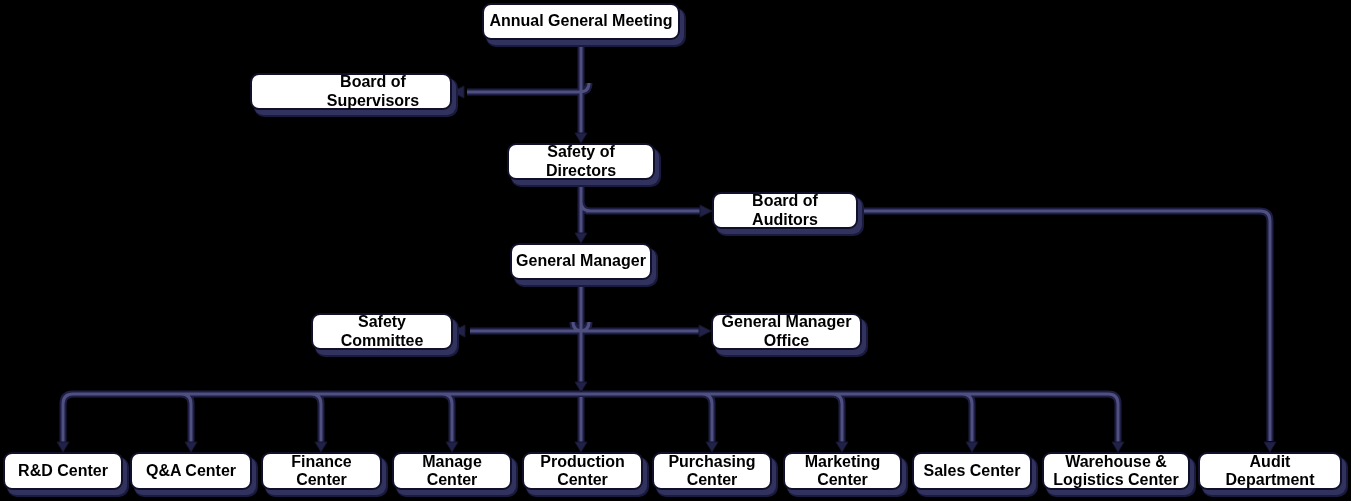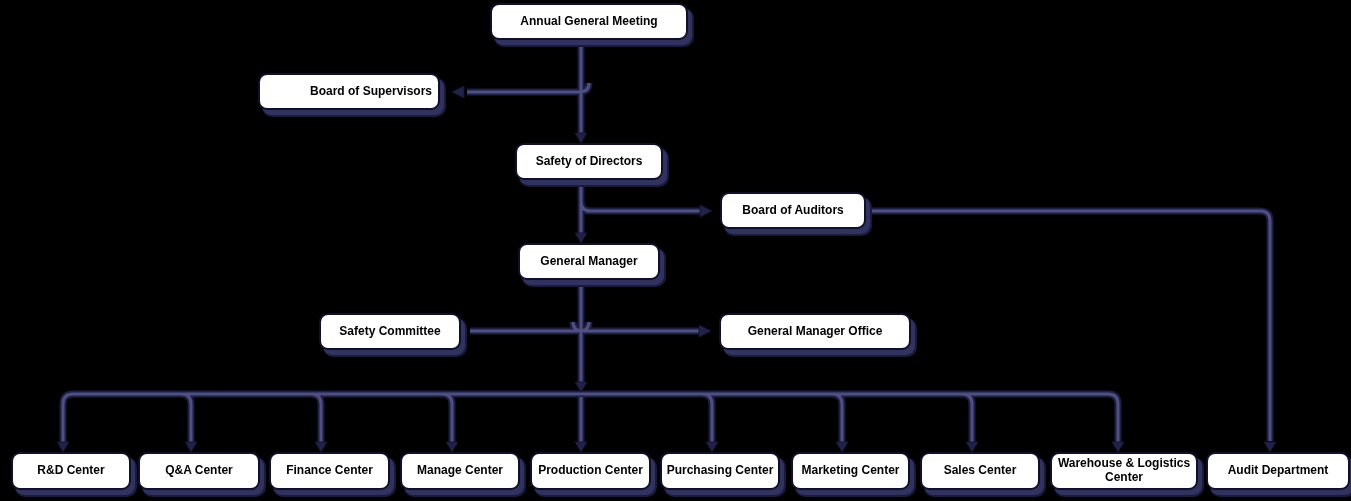--- a/index.html
+++ b/index.html
@@ -26,27 +26,26 @@
     position: absolute;
     box-sizing: border-box;
     background: #ffffff;
     border: 2px solid #10102a;
     border-radius: 9px;
     box-shadow: 4px 5px 0 0 #32325f, 5px 6px 0 1px #1a1a3e;
     display: flex;
     align-items: center;
     justify-content: center;
     text-align: center;
-    font-size: 12px;
+    font-size: 16px;
     font-weight: bold;
     color: #000000;
     line-height: 1.15;
     padding: 2px 4px;
     z-index: 2;
-    margin-left: 8px;
   }
 </style>
 </head>
 <body>
 
 <div id="canvas">
 
   <svg id="connectors" viewBox="0 0 1351 501" xmlns="http://www.w3.org/2000/svg">
     <defs>
       <path id="connector-paths" d="
@@ -89,26 +88,26 @@
       <polygon points="575,442 587,442 581,452"></polygon>
       <polygon points="706,442 718,442 712,452"></polygon>
       <polygon points="836,442 848,442 842,452"></polygon>
       <polygon points="966,442 978,442 972,452"></polygon>
       <polygon points="1112,442 1124,442 1118,452"></polygon>
       <polygon points="1264,442 1276,442 1270,452"></polygon>
     </g>
   </svg>
 
   <div class="node" style="left:482px; top:3px;   width:198px; height:37px;">Annual General Meeting</div>
-  <div class="node" style="left:250px; top:73px;  width:182px; height:37px;padding-left:48px;">Board of Supervisors</div>
+  <div class="node" style="left:250px; top:73px;  width:202px; height:37px;padding-left:48px;">Board of Supervisors</div>
   <div class="node" style="left:507px; top:143px; width:148px; height:37px;">Safety of Directors</div>
   <div class="node" style="left:712px; top:192px; width:146px; height:37px;">Board of Auditors</div>
   <div class="node" style="left:510px; top:243px; width:142px; height:37px;">General Manager</div>
   <div class="node" style="left:311px; top:313px; width:142px; height:37px;">Safety Committee</div>
-  <div class="node" style="left:711px; top:313px; width:192px; height:37px;">General Manager Office</div>
+  <div class="node" style="left:711px; top:313px; width:151px; height:37px;">General Manager Office</div>
 
   <div class="node" style="left:3px;    top:452px; width:120px; height:38px;">R&amp;D Center</div>
   <div class="node" style="left:130px;  top:452px; width:122px; height:38px;">Q&amp;A Center</div>
   <div class="node" style="left:261px;  top:452px; width:121px; height:38px;">Finance Center</div>
   <div class="node" style="left:522px;  top:452px; width:121px; height:38px;">Production Center</div>
   <div class="node" style="left:392px;  top:452px; width:120px; height:38px;">Manage Center</div>
   <div class="node" style="left:652px;  top:452px; width:120px; height:38px;">Purchasing Center</div>
   <div class="node" style="left:783px;  top:452px; width:119px; height:38px;text-align:center;">Marketing Center</div>
   <div class="node" style="left:912px;  top:452px; width:120px; height:38px;">Sales Center</div>
   <div class="node" style="left:1042px; top:452px; width:148px; height:38px;">Warehouse &amp; Logistics Center</div>

